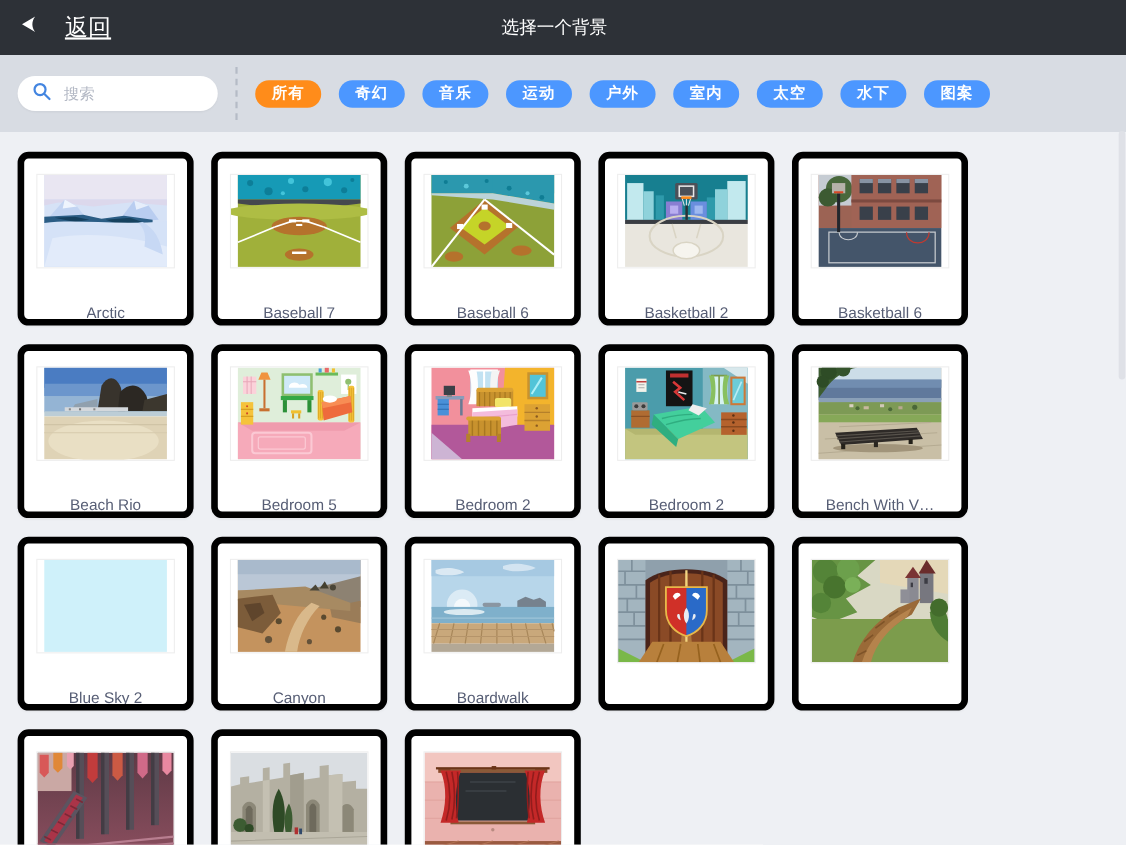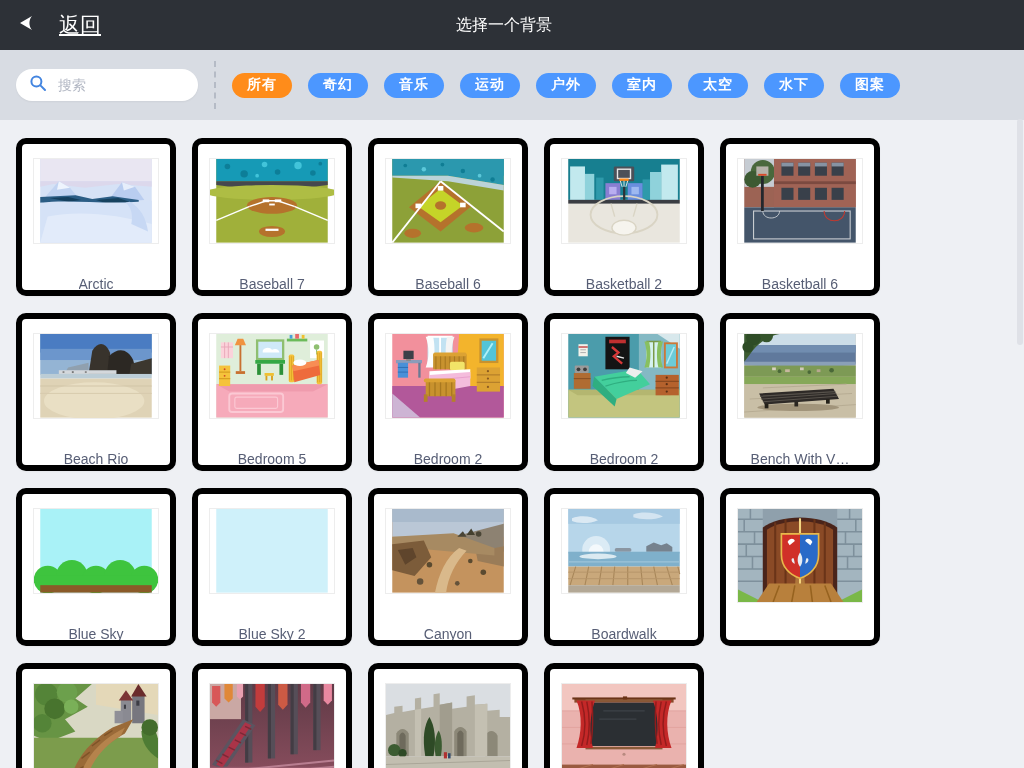--- a/index.html
+++ b/index.html
@@ -393,37 +393,20 @@
             <rect x="22" y="75" width="4" height="5" fill="#232019"></rect>
             <rect x="88" y="70" width="4" height="5" fill="#232019"></rect>
             <rect x="54" y="73" width="4" height="5" fill="#2a2620"></rect>
           </svg>
         </div>
     <div class="cname">Bench With V…</div>
   </div>
       <div class="card">
     <div class="thumb">
           <svg viewBox="0 0 120 90">
-            <rect width="120" height="90" fill="#a9f2f7"></rect>
-            <g fill="#3ec43e">
-              <circle cx="8" cy="76" r="15"></circle>
-              <circle cx="34" cy="72" r="17"></circle>
-              <circle cx="60" cy="76" r="15"></circle>
-              <circle cx="86" cy="72" r="17"></circle>
-              <circle cx="112" cy="76" r="15"></circle>
-              <rect y="72" width="120" height="10"></rect>
-            </g>
-            <rect y="82" width="120" height="8" fill="#8a5a28"></rect>
-          </svg>
-        </div>
-    <div class="cname">Blue Sky</div>
-  </div>
-      <div class="card">
-    <div class="thumb">
-          <svg viewBox="0 0 120 90">
             <rect width="120" height="90" fill="#cff1fa"></rect>
           </svg>
         </div>
     <div class="cname">Blue Sky 2</div>
   </div>
       <div class="card">
     <div class="thumb">
           <svg viewBox="0 0 120 90">
             <rect width="120" height="90" fill="#c4935e"></rect>
             <rect width="120" height="30" fill="#bac7d6"></rect>

